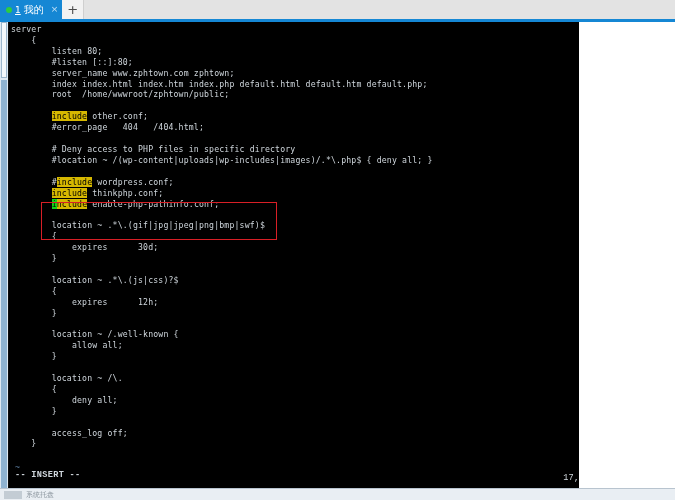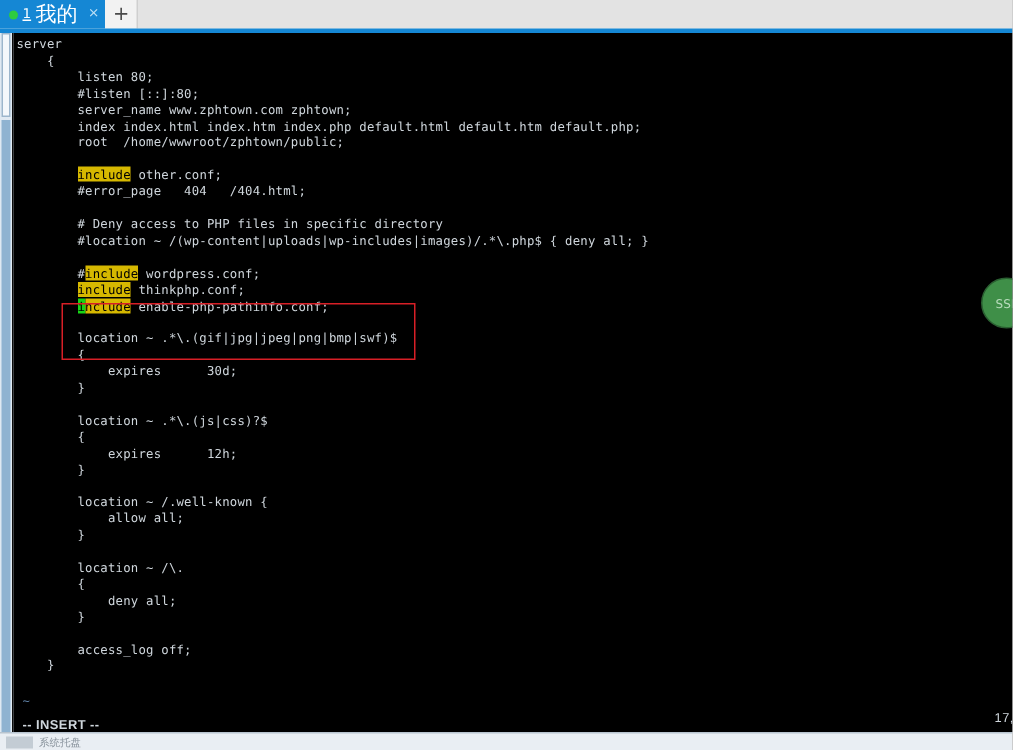--- a/index.html
+++ b/index.html
@@ -50,21 +50,21 @@
     border-radius: 50%;
     background: #2ecc40;
     flex: 0 0 auto;
   }
   .tab-num {
     text-decoration: underline;
     font-size: 9px;
     color: #ffffff;
   }
   .tab-title {
-    font-size: 14px;
+    font-size: 10px;
     color: #ffffff;
     white-space: nowrap;
   }
   .tab-close {
     margin-left: 4px;
     font-size: 9px;
     color: #bfe0f5;
     line-height: 1;
   }
   .tab-new {
@@ -80,21 +80,21 @@
   }
   .tab-filler {
     flex: 1 1 auto;
     background: #e3e3e3;
   }
 
   
   #terminal {
     position: absolute;
     left: 0; top: 22px;
-    width: 675px;
+    width: 579px;
     height: 466px;
     background: #000000;
     overflow: hidden;
   }
   
   #term-scrollbar {
     position: absolute;
     left: 0; top: 0;
     width: 9px;
     height: 466px;
@@ -177,24 +177,24 @@
   }
 
   
   #statusline {
     position: absolute;
     left: 11px;
     right: 0;
     top: 448px;
     height: 18px;
     color: #cfd6dc;
-    font-family: Liberation Sans, sans-serif;
+    font-family: Liberation Mono, monospace;
     font-size: 8.6px;
     display: flex;
-    align-items: flex-end;
+    align-items: flex-start;
   }
   #status-mode {
     font-weight: bold;
     margin-left: 4px;
     letter-spacing: 0.3px;
   }
   #status-pos {
     position: absolute;
     right: -6px;
     top: 3px;

